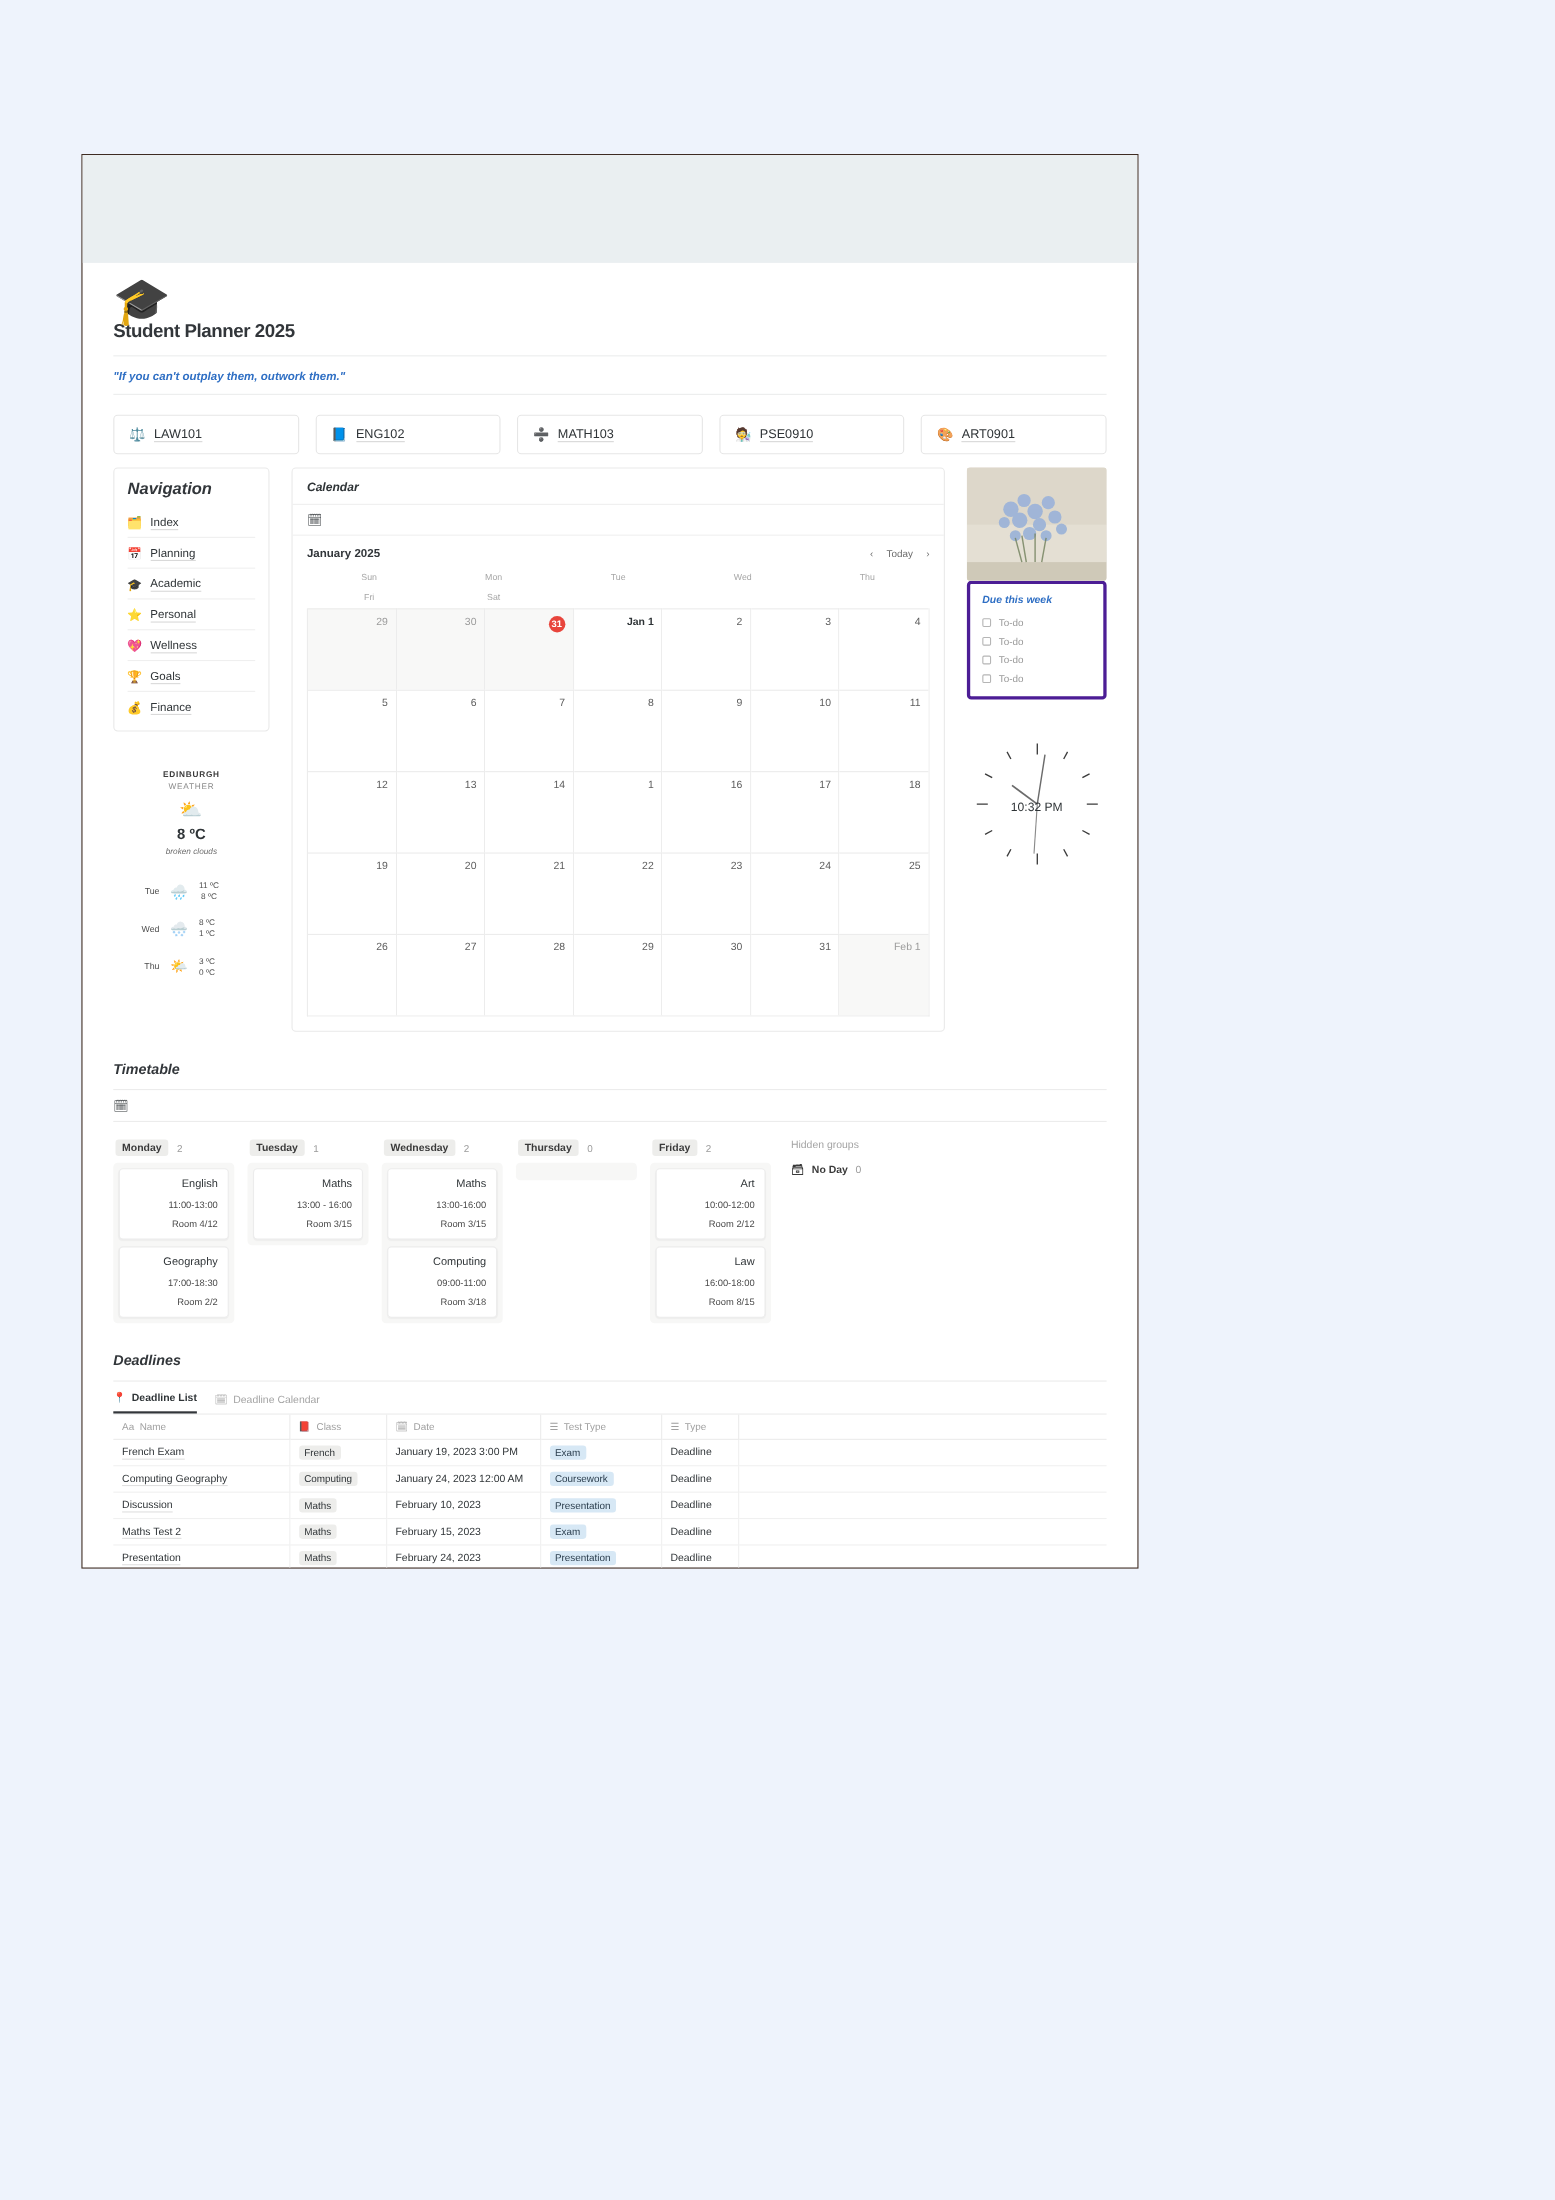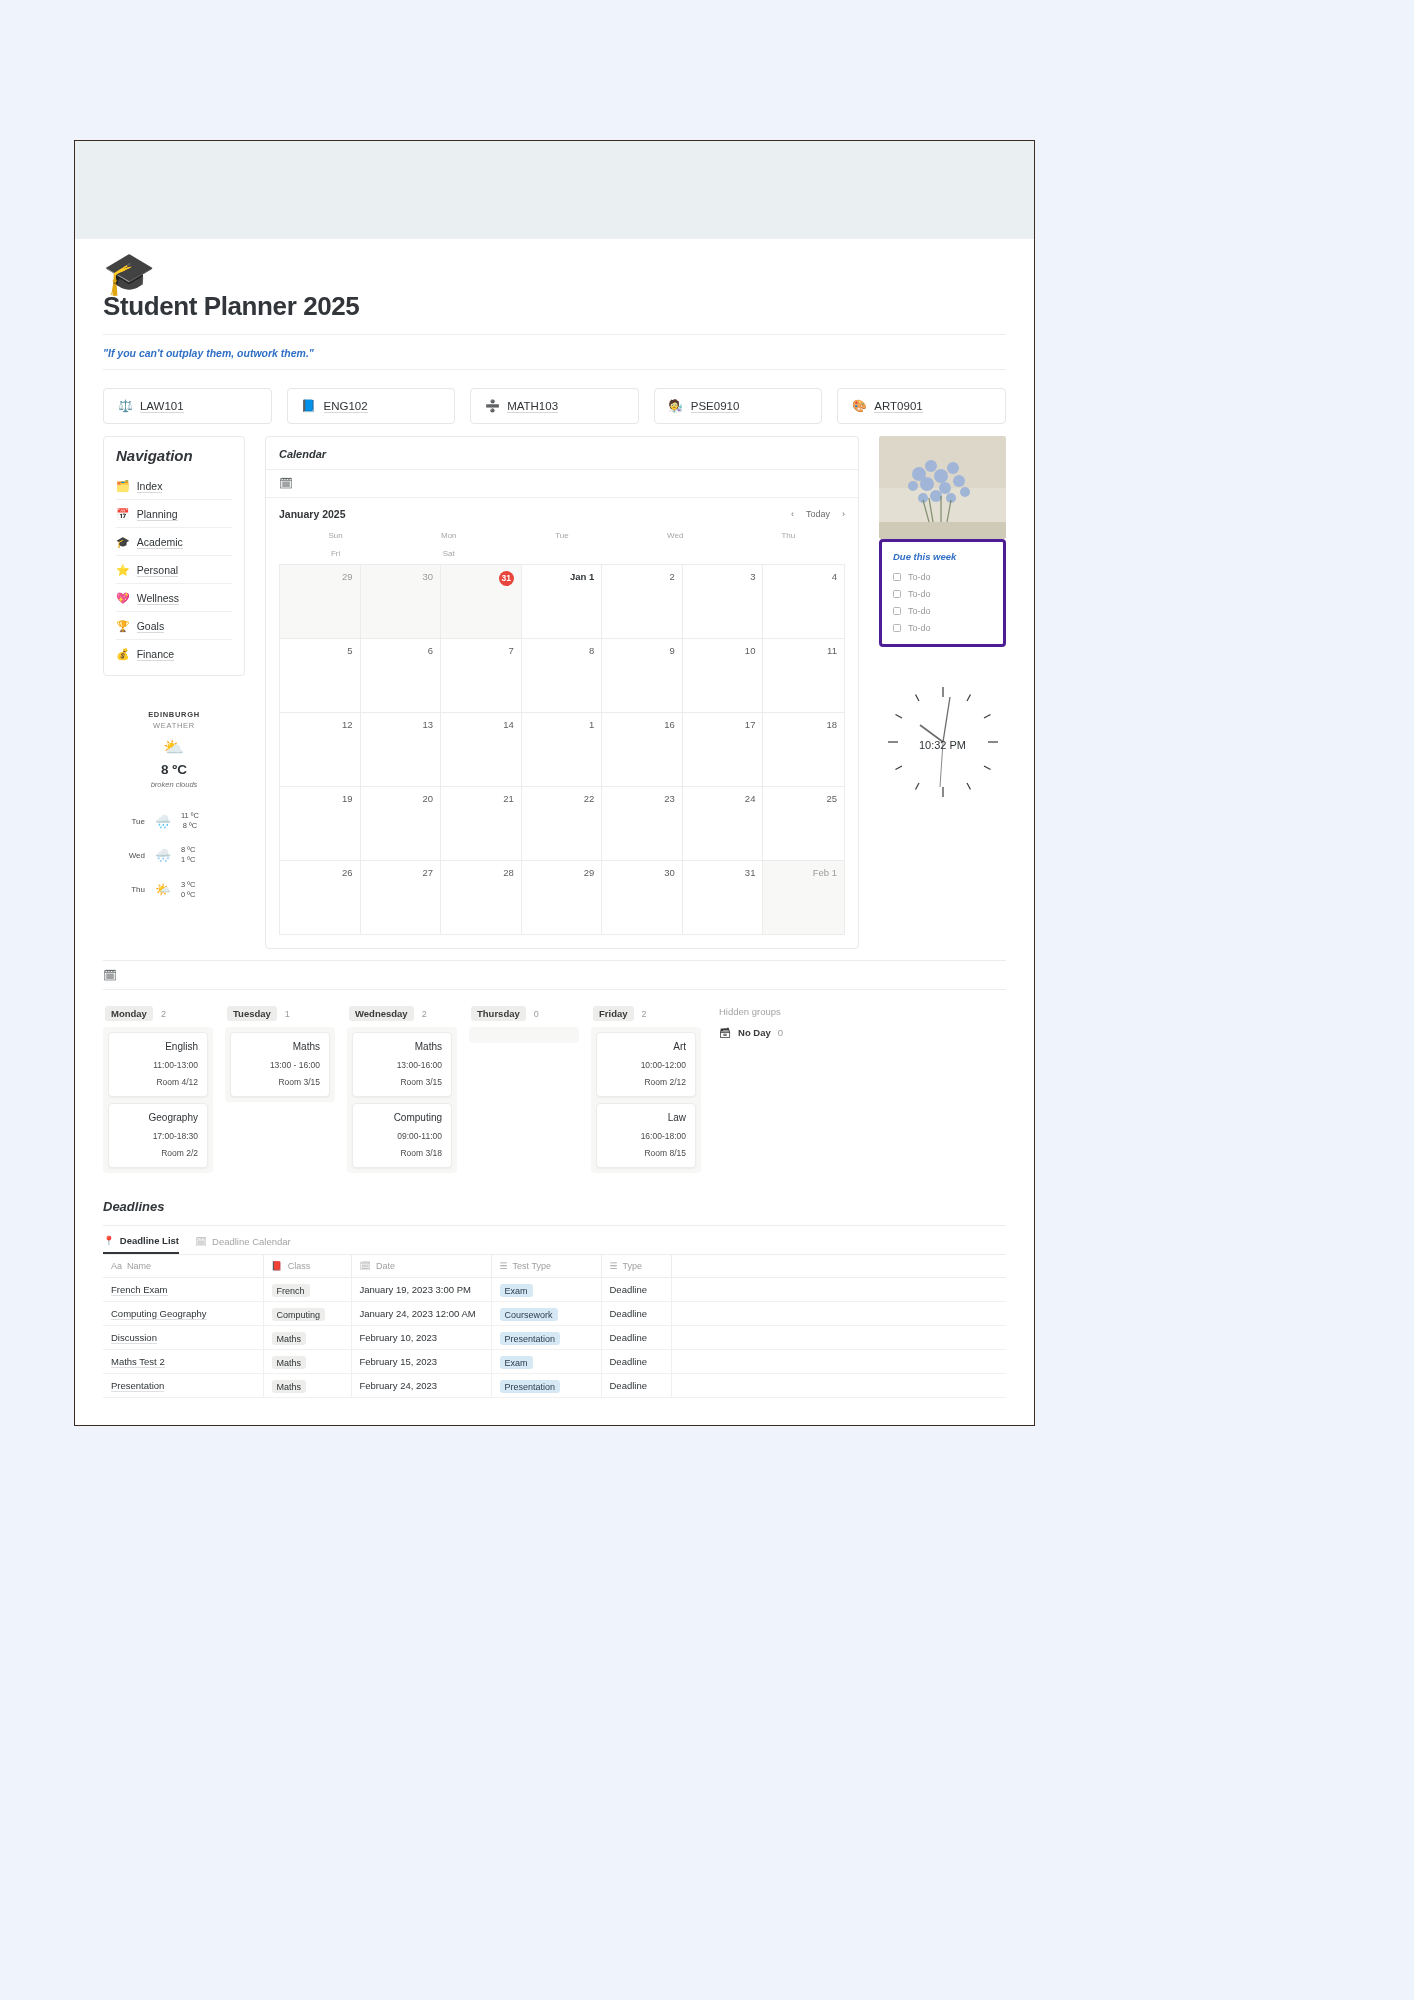--- a/index.html
+++ b/index.html
@@ -24,21 +24,21 @@
     border-bottom: 0px solid transparent;
   }
   .content { padding: 0 28px 0 28px; position: relative; }
 
   
   .page-icon {
     position: absolute; left: 28px; top: -38px;
     font-size: 42px; line-height: 1;
   }
   .page-title {
-    font-size: 26px; font-weight: 700; letter-spacing: -0.4px;
+    font-size: 17px; font-weight: 700; letter-spacing: -0.4px;
     color: #32363a; margin-top: 52px;
   }
   .hr { height: 1px; background: #eceded; margin: 12px 0 0 0; }
 
   .quote {
     color: #2f6fc4; font-style: italic; font-weight: 700;
     font-size: 10.5px; padding: 12px 0 10px 0;
   }
   .hr2 { height: 1px; background: #eceded; }
 
@@ -428,20 +428,21 @@
             <line x1="59" y1="59" x2="56" y2="104" stroke="#8a8a8a" stroke-width="1"></line>
           </svg>
           <div style="position:absolute;"></div>
         </div>
         <div style="text-align:center;margin-top:-66px;position:relative;z-index:2;">
           <span class="clock-time">10:32 PM</span>
         </div>
       </div>
     </div>
 
+    <div class="sec-title">Timetable</div>
     <div class="sec-hr"></div>
     <div class="tt-tools">
       <span>🗓</span>
     </div>
 
     <div class="tt-board">
       <div class="tt-col filled">
         <div class="tt-colhead">
           <span class="tt-name">Monday</span>
           <span class="tt-count">2</span>

